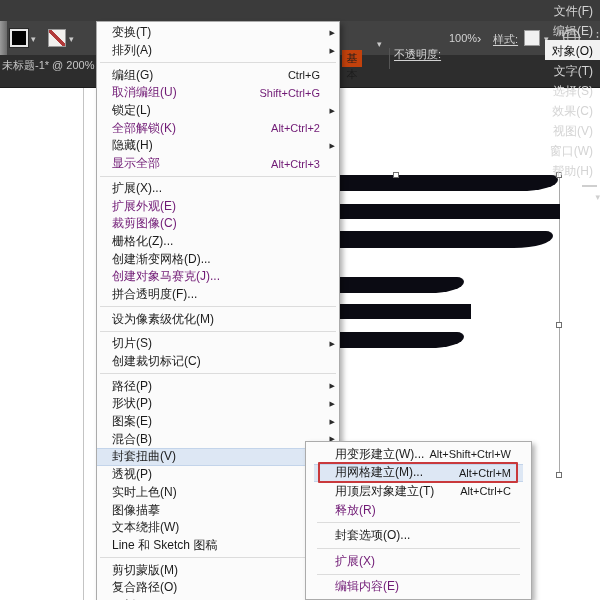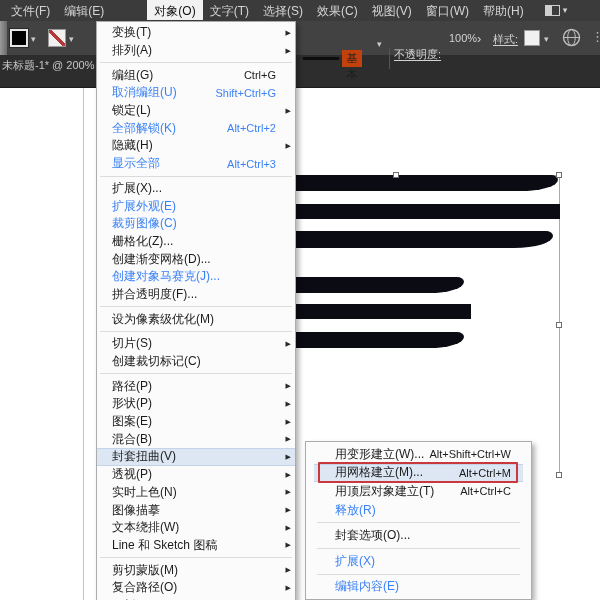--- a/index.html
+++ b/index.html
@@ -1,20 +1,20 @@
 <!DOCTYPE html>
 <html><head>
 <meta charset="utf-8">
 <style>
   * { margin:0; padding:0; box-sizing:border-box; font-family:"Liberation Sans","DejaVu Sans",sans-serif; }
   html,body { background:#888; }
   #screen { position:relative; width:600px; height:600px; background:#fff; overflow:hidden; }
 
   
-  #menubar { position:absolute; top:0; left:0; right:0; height:21px; background:#3b3b3b; display:flex; align-items:flex-start; padding-left:4px; z-index:10; }
+  #menubar { position:absolute; top:0; left:0; right:0; height:21px; background:#3b3b3b; display:flex; align-items:flex-end; padding-left:4px; z-index:10;flex-direction:column; }
   .mb-item { color:#d4d4d4; font-size:12px; padding:3px 7px 0 7px; }
   .mb-item.active { background:#f2f2f2; color:#111;margin-left:36px; }
   #ws-icon { width:15px; height:11px; border:1px solid #cfcfcf; margin:5px 3px 0 14px; position:relative; }
   #ws-icon::after { content:""; position:absolute; left:0; top:0; bottom:0; width:6px; background:#cfcfcf; }
   .mb-chev { color:#cfcfcf; font-size:9px; margin-top:5px; }
 
   
   #controlbar { position:absolute; top:21px; left:0; right:0; height:34px; background:#424242; z-index:4; }
   #edge-strip { position:absolute; left:0; top:0; bottom:0; width:7px; background:linear-gradient(90deg,#9a9a9a,#6b6b6b); }
   #fill-swatch { position:absolute; left:10px; top:8px; width:18px; height:18px; background:#000; border:2px solid #e6e6e6; box-shadow:0 0 0 1px #2a2a2a; }
@@ -43,29 +43,29 @@
   #s4 { top:189px; height:16px; width:314px; border-top-right-radius:10px 7px; border-bottom-right-radius:50px 16px; }
   #s5 { top:216px; height:15px; width:321px; }
   #s6 { top:244px; height:16px; width:314px; border-top-right-radius:10px 7px; border-bottom-right-radius:50px 16px; }
   .sel-line { position:absolute; background:#a9a9a9; }
   #sel-top { left:150px; top:87px; width:410px; height:1px; }
   #sel-right { left:559px; top:87px; width:1px; height:300px; }
   .handle { position:absolute; width:6px; height:6px; background:#fff; border:1px solid #6e6e6e; }
 
   
   .menu-panel { background:#fbfbfb; border:1px solid #ababab; box-shadow:3px 3px 5px rgba(0,0,0,0.3); }
-  #object-menu { position:absolute; left:96px; top:21px; width:200px; height:580px; padding-top:2px; overflow:hidden; z-index:20; }
+  #object-menu { position:absolute; left:96px; top:21px; width:244px; height:580px; padding-top:2px; overflow:hidden; z-index:20; }
   #submenu { position:absolute; left:305px; top:441px; width:227px; padding:3px 8px; z-index:21; }
   .menu-row { position:relative; height:17.7px; display:flex; align-items:center; padding:0 6px 0 15px; font-size:12px; color:#1b1b1b; }
   #submenu .menu-row { height:18.6px; padding-left:21px; }
   .menu-row .ml { white-space:nowrap; }
   .menu-row .ms { margin-left:auto; padding-right:13px; font-size:11px; white-space:nowrap; }
   #submenu .menu-row .ms { padding-right:6px; }
   .menu-row .ma { position:absolute; right:4px; top:50%; transform:translateY(-50%); font-size:7px; color:#2a2a2a; }
-  .menu-row.disabled { color:#3b82f6; }
+  .menu-row.disabled { color:#701a75; }
   .menu-row.hl { background:#dde7f4; box-shadow:0 1px 0 #c3d4ea inset, 0 -1px 0 #c3d4ea inset; }
   .menu-sep { height:1px; background:#dcdcdc; margin:3px 3px; }
   .menu-row.redbox::after { content:""; position:absolute; top:-2px; bottom:-1px; left:4px; right:5px; border:2px solid #c9393c; border-radius:1px; pointer-events:none; }
 </style>
 </head>
 <body>
 
 <div id="screen">
 
   <div id="canvas">

